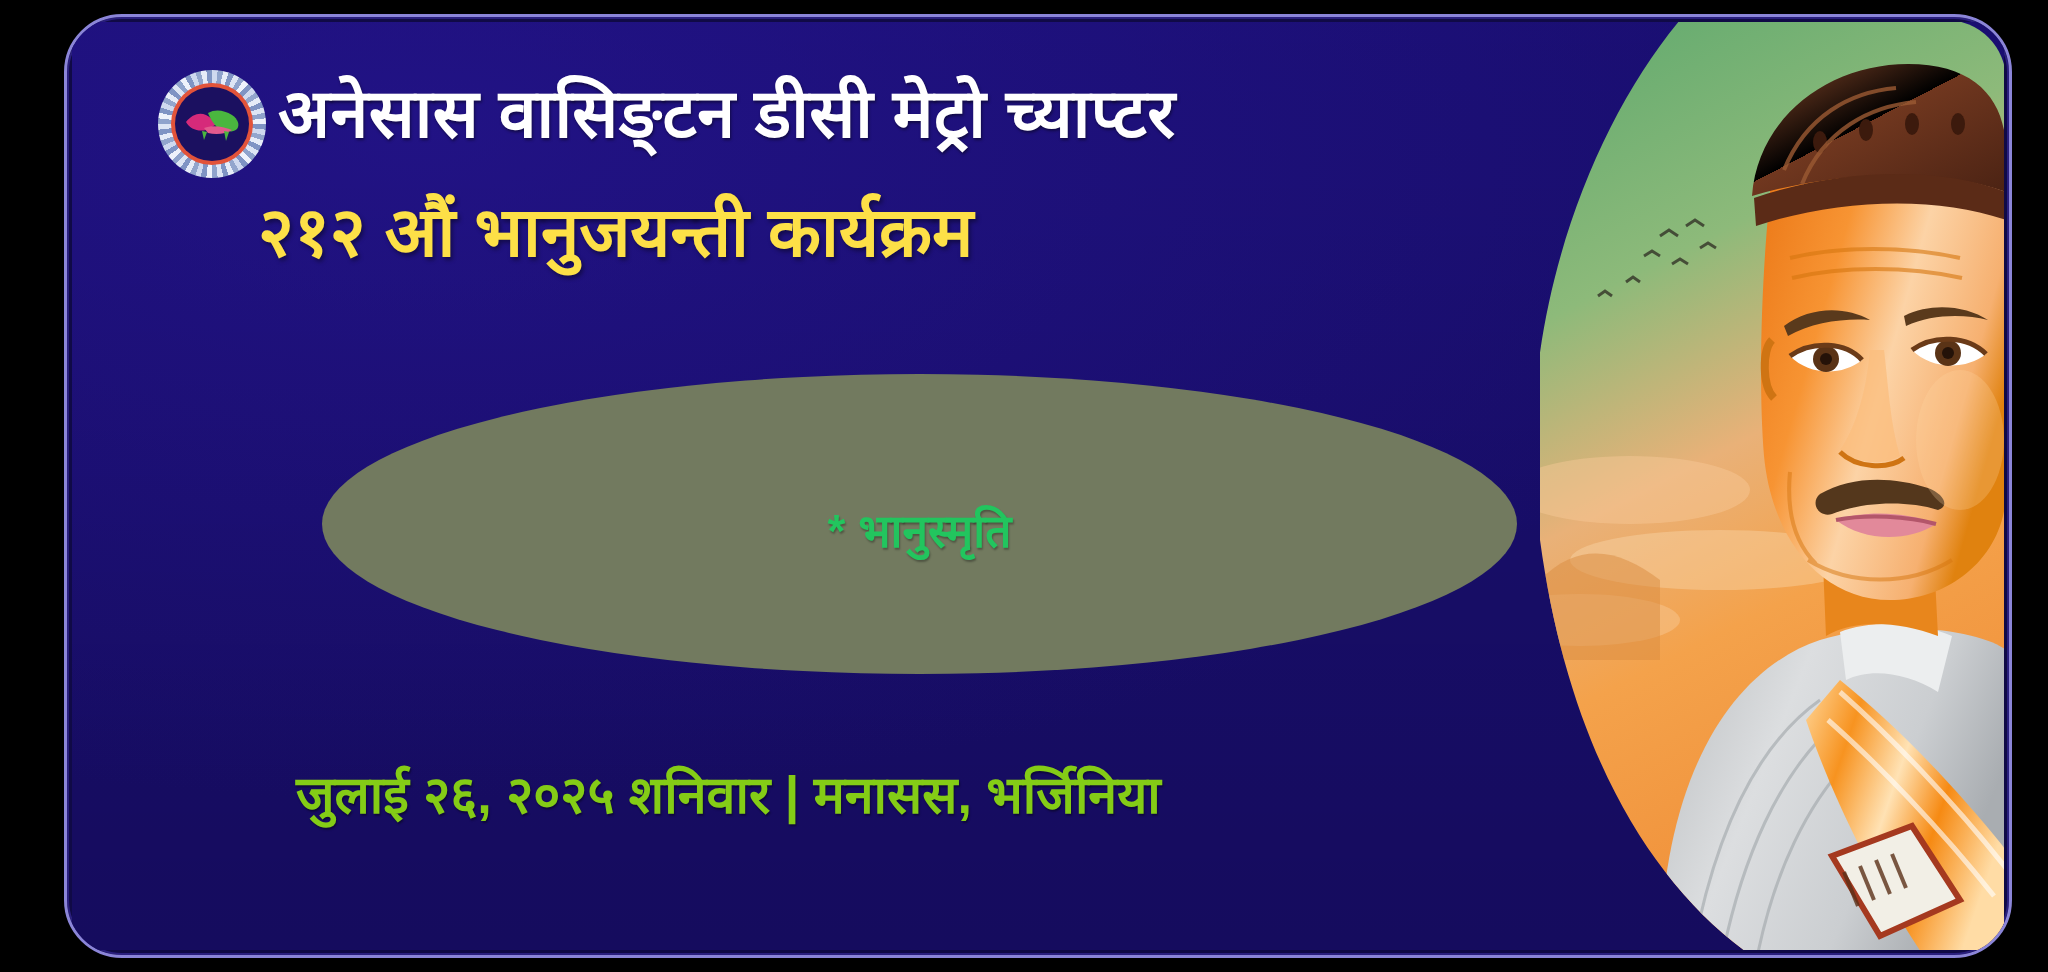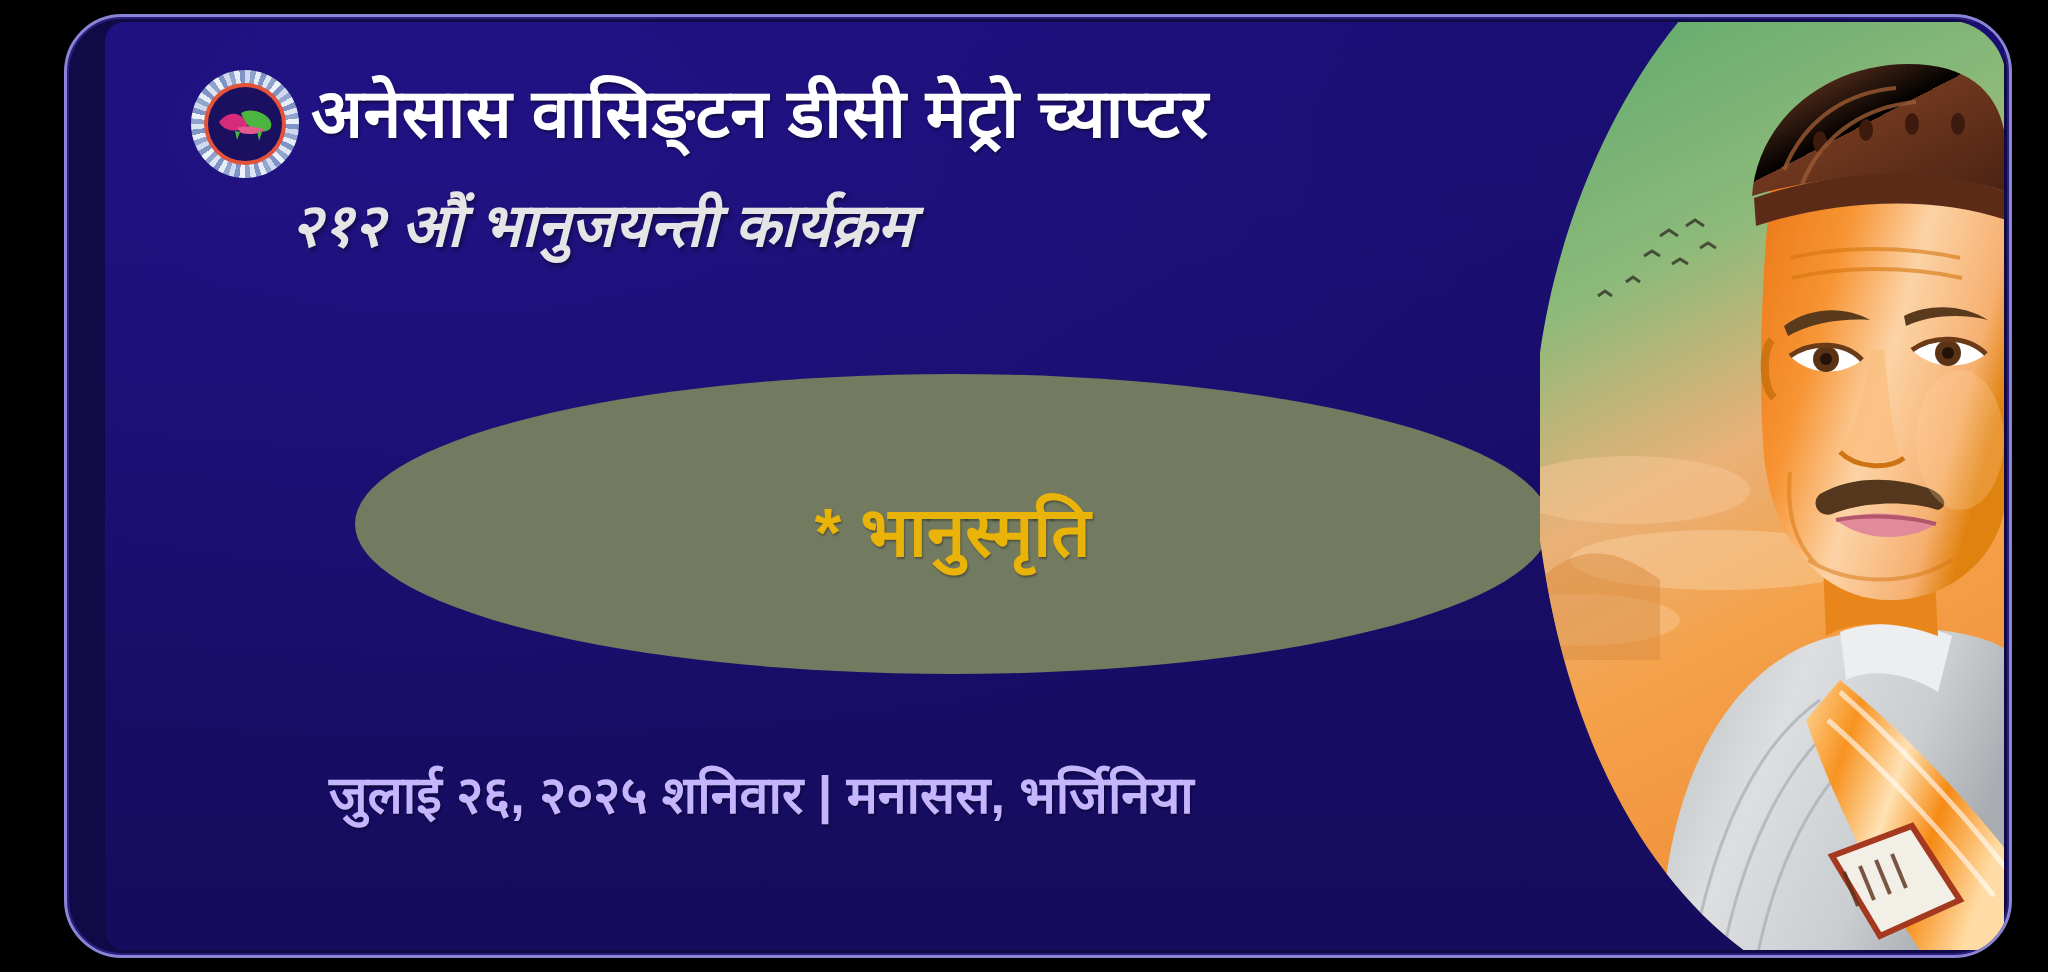--- a/index.html
+++ b/index.html
@@ -18,24 +18,23 @@
     left:64px; top:14px;
     width:1948px; height:944px;
     border-radius:58px;
     background:#100a46;
     border:3px solid #8b85d8;
     box-shadow:0 0 0 2px #2a1f7e inset;
     overflow:hidden;
   }
   .card-inner{
     position:absolute; inset:5px;
-    border-radius:20px;
+    border-radius:8px;
     background:#1b0f78;
     overflow:hidden;
-    margin-left:33px;
   }
   
   .card-inner::after{
     content:"";
     position:absolute; inset:0;
     background:
       radial-gradient(120% 120% at 18% 12%, rgba(40,22,150,.55) 0%, rgba(21,12,110,0) 60%),
       linear-gradient(180deg, rgba(0,0,0,.06), rgba(0,0,0,.22));
     pointer-events:none;
   }
@@ -89,24 +88,23 @@
     color:#ffffff;
     letter-spacing:.5px;
     white-space:nowrap;
     text-shadow:1px 2px 3px rgba(0,0,0,.45);
     z-index:5;
   }
   .subtitle-line{
     position:absolute;
     left:186px; top:160px;
     width:1330px;
-    font-size:60px;
+    font-size:69px;
     font-weight:700;
-    font-style:italic;
-    color:#e5e5e5;
+    color:#fde047;
     white-space:nowrap;
     text-shadow:2px 3px 4px rgba(0,0,0,.4);
     z-index:5;
   }
 
   
   .ellipse{
     position:absolute;
     left:250px; top:352px;
     width:1195px; height:300px;
@@ -119,34 +117,34 @@
     left:250px; top:372px;
     width:1195px; height:270px;
     z-index:4;
     display:flex;
     flex-direction:column;
     align-items:center;
     justify-content:center;
     gap:14px;
   }
   .bullet{
-    font-size:69px;
+    font-size:46px;
     font-weight:700;
-    color:#eab308;
+    color:#22c55e;
     white-space:nowrap;
     text-shadow:1px 2px 2px rgba(0,0,0,.3);
   }
 
   
   .footer-line{
     position:absolute;
     left:224px; top:735px;
     font-size:52px;
     font-weight:600;
-    color:#c4b5fd;
+    color:#84cc16;
     white-space:nowrap;
     text-shadow:1px 2px 2px rgba(0,0,0,.4);
     z-index:5;
   }
 
   
   .portrait{
     position:absolute;
     right:-2px; top:-2px;
     width:466px; height:948px;

